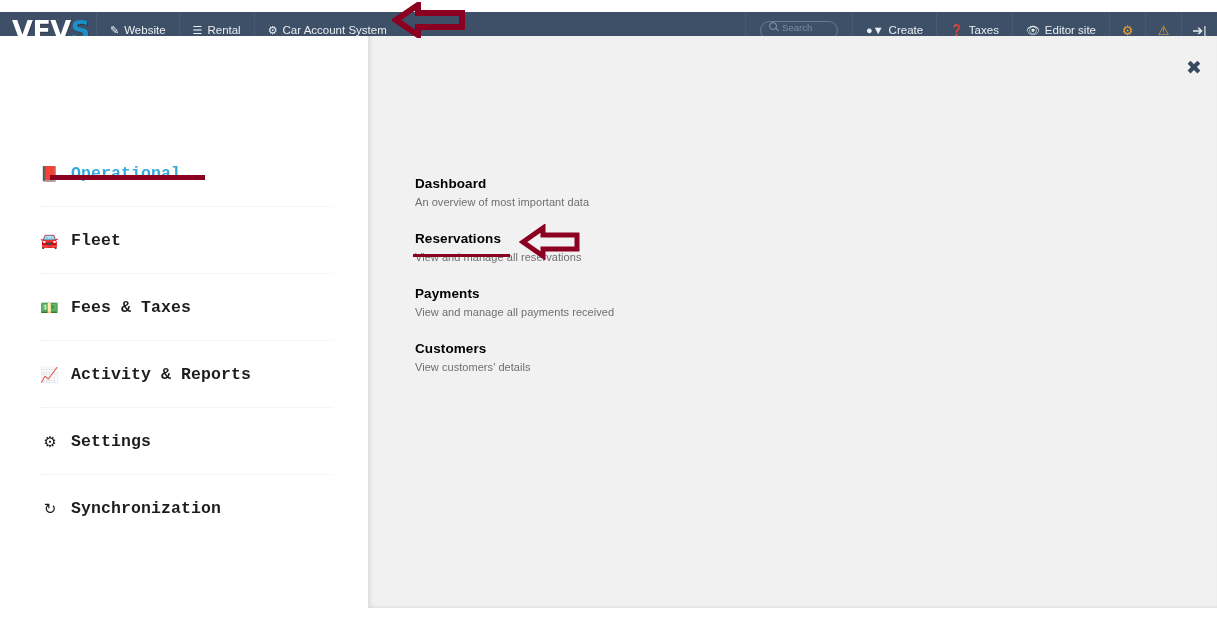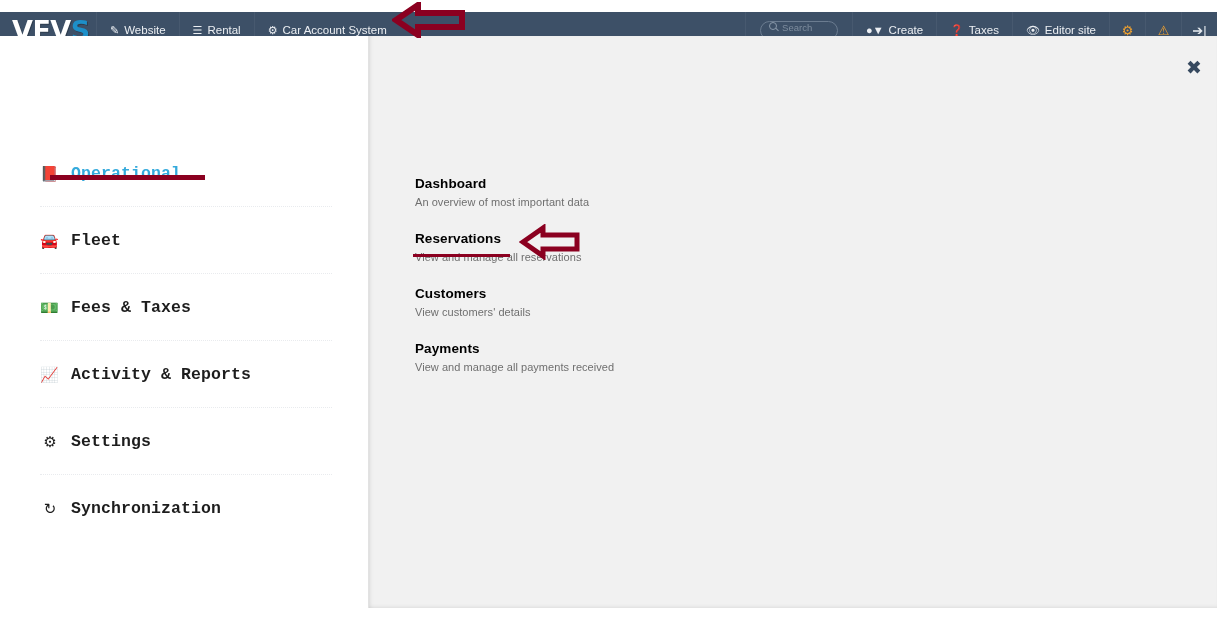--- a/index.html
+++ b/index.html
@@ -299,27 +299,27 @@
       <span class="ltitle">Dashboard</span>
       <span class="ldesc">An overview of most important data</span>
     </div>
 
     <div class="linkgroup">
       <span class="ltitle">Reservations</span>
       <span class="ldesc">View and manage all reservations</span>
     </div>
 
     <div class="linkgroup">
+      <span class="ltitle">Payments</span>
+      <span class="ldesc">View and manage all payments received</span>
+    </div>
+
+    <div class="linkgroup">
       <span class="ltitle">Customers</span>
       <span class="ldesc">View customers' details</span>
-    </div>
-
-    <div class="linkgroup">
-      <span class="ltitle">Payments</span>
-      <span class="ldesc">View and manage all payments received</span>
     </div>
 
 
   </div>
 </div>
 
 <div class="annot-underline visually-flat" id="ul-operational"></div>
 
 <div class="annot-underline visually-flat" id="ul-reservations"></div>
 

